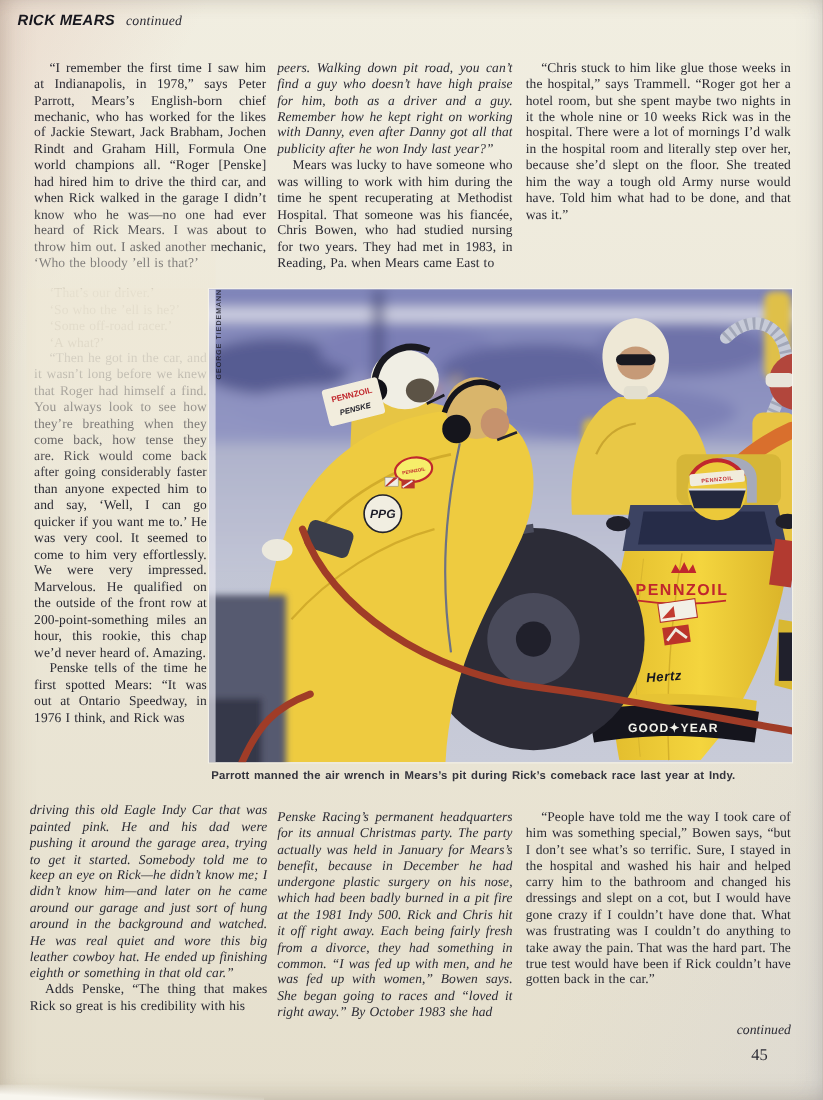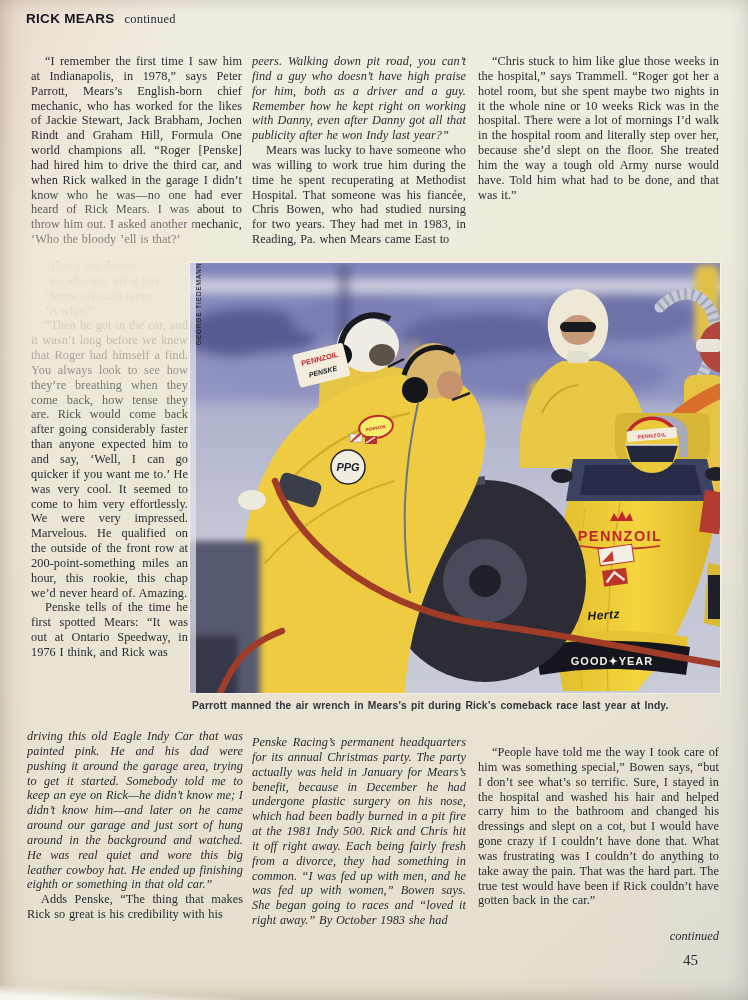--- a/index.html
+++ b/index.html
@@ -11,37 +11,37 @@
       linear-gradient(180deg,#f1eee1 0%,#ebe6d6 55%,#e5dfcd 100%);
     font-family:"Liberation Serif",serif;color:#2a2a33;
   }
   .page::before{content:"";position:absolute;inset:0;pointer-events:none;z-index:40;
     box-shadow:inset 16px 0 30px -16px rgba(120,88,70,.35),
                inset -12px 0 26px -14px rgba(92,92,124,.22),
                inset 0 -12px 24px -14px rgba(100,94,78,.28),
                inset 0 10px 20px -14px rgba(120,110,90,.18);}
   .page-edge{position:absolute;left:0;bottom:0;width:240px;height:14px;z-index:41;
     background:linear-gradient(to top right,#f8f6ef 18%,rgba(248,246,239,0) 60%);pointer-events:none;}
-  .kicker{position:absolute;left:26px;top:11px;z-index:5;
-    font-family:"Liberation Sans",sans-serif;font-weight:bold;
+  .kicker{position:absolute;left:16px;top:11px;z-index:5;
+    font-family:"Liberation Sans",sans-serif;font-weight:bold;font-style:italic;
     font-size:13.5px;letter-spacing:.3px;color:#17171e;}
   .kicker .cont{font-family:"Liberation Serif",serif;font-weight:normal;font-size:12.5px;
     margin-left:10px;letter-spacing:.2px;color:#2a2a33;}
   .col{position:absolute;text-align:justify;font-size:12.3px;line-height:14.85px;
     letter-spacing:.05px;word-spacing:.6px;overflow:hidden;hyphens:auto;z-index:2;}
   .col p{margin:0;text-indent:14px;}
   .col p.noindent{text-indent:0;font-style:italic;}
   .col p.dlg{color:#7a6f5c;}
   #col1-top{left:31px;top:54px;width:211px;height:206px;}
   #col1-side{left:31px;top:259px;width:157px;height:471px;}
   #col2-top{left:252px;top:54px;width:214px;height:208px;}
   #col3-top{left:478px;top:54px;width:241px;height:208px;}
   #col1-bottom{left:27px;top:729px;width:216px;height:248px;}
   #col2-bottom{left:252px;top:735px;width:214px;height:240px;}
-  #col3-bottom{left:478px;top:735px;width:241px;height:240px;margin-top:10px;}
+  #col3-bottom{left:478px;top:735px;width:241px;height:240px;}
   .fadeA{position:absolute;left:24px;top:178px;width:172px;height:84px;z-index:3;pointer-events:none;
     background:linear-gradient(180deg,rgba(238,232,215,0) 0%,rgba(238,232,215,.62) 100%);}
   .fadeB{position:absolute;left:24px;top:262px;width:172px;height:178px;z-index:3;pointer-events:none;
     background:linear-gradient(180deg,rgba(238,232,215,.93) 0%,rgba(238,232,215,.86) 38%,rgba(238,232,215,0) 100%);}
   .photo{position:absolute;left:190px;top:263px;width:530px;height:430px;z-index:4;
     outline:1px solid rgba(255,255,255,.45);}
   .caption{position:absolute;left:192px;top:700px;width:530px;z-index:4;white-space:nowrap;
     font-family:"Liberation Sans",sans-serif;font-weight:bold;font-size:10.3px;
     letter-spacing:.15px;word-spacing:1.2px;color:#33333c;}
   .continued-footer{position:absolute;left:478px;top:929px;width:241px;text-align:right;
@@ -65,21 +65,21 @@
     <p class="dlg">‘That’s our driver.’</p>
     <p class="dlg">‘So who the ’ell is he?’</p>
     <p class="dlg">‘Some off-road racer.’</p>
     <p class="dlg">‘A what?’</p>
     <p>“Then he got in the car, and it wasn’t long before we knew that Roger had himself a find. You always look to see how they’re breathing when they come back, how tense they are. Rick would come back after going considerably faster than anyone expected him to and say, ‘Well, I can go quicker if you want me to.’ He was very cool. It seemed to come to him very effortlessly. We were very impressed. Marvelous. He qualified on the outside of the front row at 200-point-something miles an hour, this rookie, this chap we’d never heard of. Amazing.</p>
     <p>Penske tells of the time he first spotted Mears: “It was out at Ontario Speedway, in 1976 I think, and Rick was</p>
   </div>
 
   <div class="col" id="col2-top">
     <p class="noindent">peers. Walking down pit road, you can’t find a guy who doesn’t have high praise for him, both as a driver and a guy. Remember how he kept right on working with Danny, even after Danny got all that publicity after he won Indy last year?”</p>
-    <p>Mears was lucky to have someone who was willing to work true him during the time he spent recuperating at Methodist Hospital. That someone was his fiancée, Chris Bowen, who had studied nursing for two years. They had met in 1983, in Reading, Pa. when Mears came East to</p>
+    <p>Mears was lucky to have someone who was willing to work with him during the time he spent recuperating at Methodist Hospital. That someone was his fiancée, Chris Bowen, who had studied nursing for two years. They had met in 1983, in Reading, Pa. when Mears came East to</p>
   </div>
 
   <div class="col" id="col3-top">
     <p>“Chris stuck to him like glue those weeks in the hospital,” says Trammell. “Roger got her a hotel room, but she spent maybe two nights in it the whole nine or 10 weeks Rick was in the hospital. There were a lot of mornings I’d walk in the hospital room and literally step over her, because she’d slept on the floor. She treated him the way a tough old Army nurse would have. Told him what had to be done, and that was it.”</p>
   </div>
 
   <div class="fadeA"></div>
   <div class="fadeB"></div>
 
   <div class="photo">

